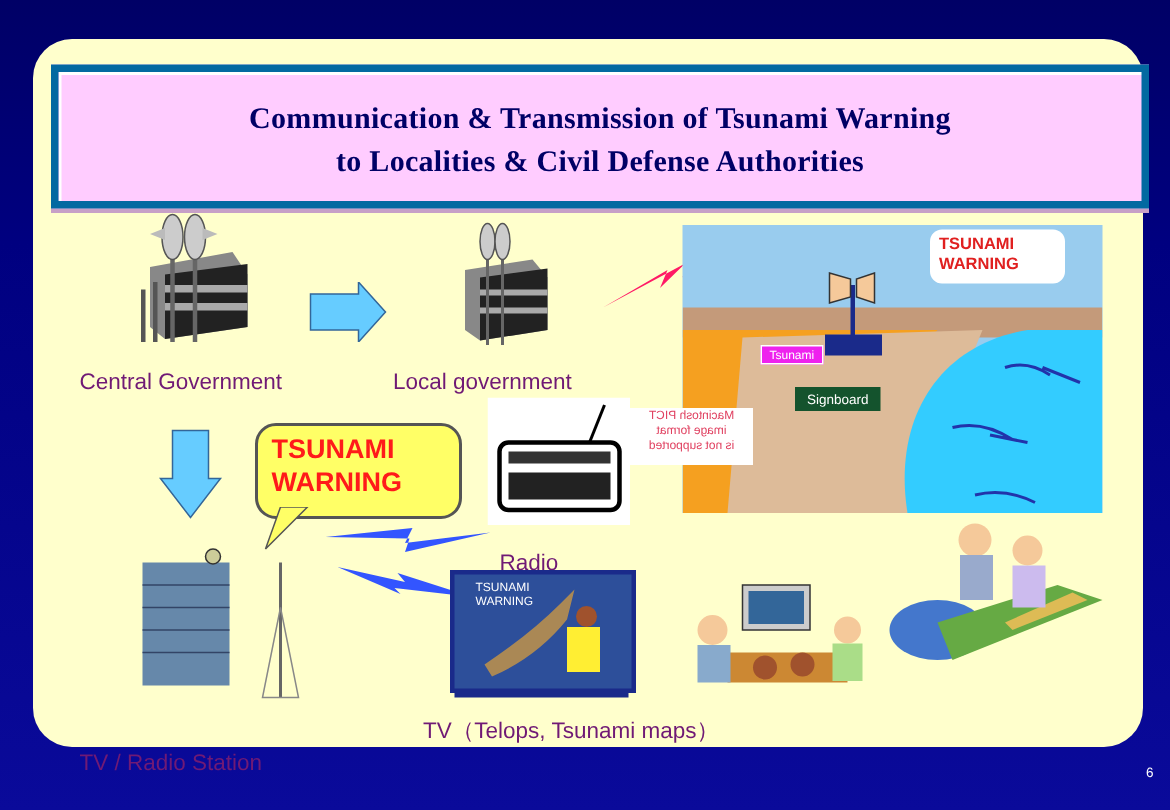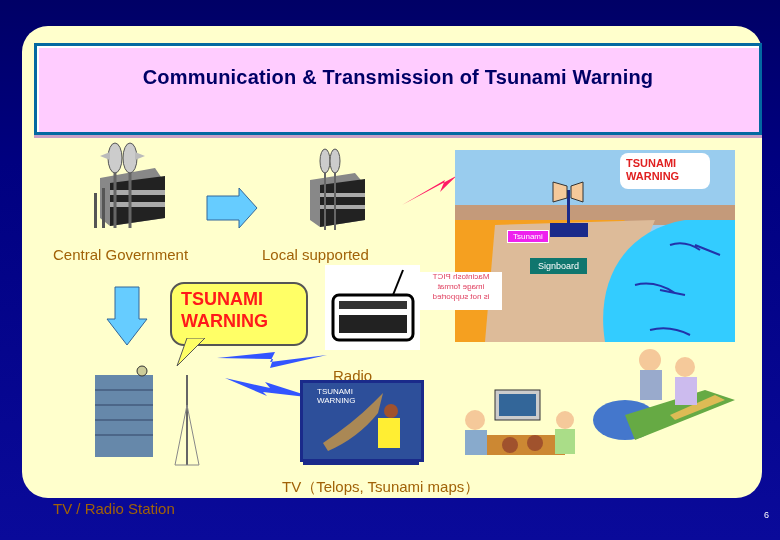--- a/index.html
+++ b/index.html
@@ -3,39 +3,40 @@
 <meta charset="utf-8">
 <style>
   html,body{margin:0;padding:0;}
   body{width:780px;height:540px;overflow:hidden;position:relative;
     background:linear-gradient(180deg,#000066 0%,#000080 30%,#0a0a9a 100%);
     font-family:"Liberation Sans",sans-serif;}
   .abs{position:absolute;}
   .panel{position:absolute;left:22px;top:26px;width:740px;height:472px;
     background:#ffffcc;border-radius:26px;}
   .title-box{position:absolute;left:34px;top:43px;width:722px;height:86px;
-    background:#ffccff;border:3px solid #0369a1;
-    box-shadow:inset 2px 2px 0 #fff, 0 3px 0 #c7a0c7;}
+    background:#ffccff;border:5px solid #0369a1;
+    box-shadow:inset 2px 2px 0 #fff, 0 3px 0 #c7a0c7;font-family:Liberation Serif, serif;}
   .title-box .t{position:absolute;left:0;right:0;text-align:center;color:#000066;
     font-weight:bold;font-size:20px;letter-spacing:0.2px;}
-  .label{font-size:15px;color:#a16207;white-space:nowrap;}
+  .label{font-size:15px;color:#701a75;white-space:nowrap;}
   .bubble{position:absolute;left:170px;top:282px;width:134px;height:60px;
     background:#ffff66;border:2px solid #555;border-radius:14px;}
   .bubble span{display:block;color:#ff1a1a;font-weight:bold;font-size:18px;line-height:22px;padding-left:9px;padding-top:4px;}
   .scene{position:absolute;left:455px;top:150px;width:280px;height:192px;background:#99ccee;overflow:hidden;}
   .tv{position:absolute;left:300px;top:380px;width:118px;height:76px;background:#2d4f9a;border:3px solid #1a2a8a;}
   .small{font-size:8px;color:#fff;}
 </style>
 </head>
 <body>
 
 <div class="panel"></div>
 
 <div class="title-box">
   <div class="t" style="top:20px">Communication &amp; Transmission of Tsunami Warning</div>
+  <div class="t" style="top:49px">to Localities &amp; Civil Defense Authorities</div>
 </div>
 
 <svg class="abs" style="left:80px;top:138px" width="90" height="90">
   <polygon points="20,40 75,30 85,45 85,80 30,88 20,80" fill="#888"></polygon>
   <polygon points="30,45 85,38 85,80 30,88" fill="#222"></polygon>
   <rect x="30" y="52" width="55" height="5" fill="#aaa"></rect>
     <rect x="30" y="64" width="55" height="5" fill="#aaa"></rect>
   <rect x="14" y="55" width="3" height="35" fill="#555"></rect>
     <rect x="22" y="50" width="3" height="40" fill="#555"></rect>
   <line x1="35" y1="25" x2="35" y2="90" stroke="#666" stroke-width="3"></line>
@@ -54,21 +55,21 @@
 <svg class="abs" style="left:300px;top:145px" width="70" height="85">
   <polygon points="10,35 55,28 65,40 65,75 20,82 10,75" fill="#888"></polygon>
   <polygon points="20,40 65,34 65,75 20,82" fill="#222"></polygon>
   <rect x="20" y="48" width="45" height="4" fill="#aaa"></rect>
     <rect x="20" y="60" width="45" height="4" fill="#aaa"></rect>
   <line x1="25" y1="22" x2="25" y2="85" stroke="#666" stroke-width="2"></line>
     <line x1="35" y1="22" x2="35" y2="85" stroke="#666" stroke-width="2"></line>
   <ellipse cx="25" cy="16" rx="5" ry="12" fill="#ccc" stroke="#555"></ellipse>
     <ellipse cx="35" cy="16" rx="5" ry="12" fill="#ccc" stroke="#555"></ellipse>
 </svg>
-<div class="abs label" style="left:262px;top:246px">Local supported</div>
+<div class="abs label" style="left:262px;top:246px">Local government</div>
 
 <svg class="abs" style="left:400px;top:150px" width="80" height="70">
   <polygon points="2,55 45,30 40,42 78,5 55,35 58,25" fill="#ff1a66"></polygon>
 </svg>
 
 <div class="scene">
   <svg width="280" height="192" style="position:absolute;left:0;top:0">
     <rect x="0" y="55" width="280" height="20" fill="#c49a7a"></rect>
     <polygon points="0,70 170,70 60,192 0,192" fill="#f5a020"></polygon>
     <polygon points="40,75 200,70 150,192 30,192" fill="#ddbb99"></polygon>
@@ -79,21 +80,21 @@
     <rect x="95" y="73" width="38" height="14" fill="#1a2a8a"></rect>
     <rect x="112" y="40" width="3" height="35" fill="#1a2a8a"></rect>
     <polygon points="98,32 112,36 112,48 98,52" fill="#f5c99a" stroke="#333"></polygon>
     <polygon points="128,32 116,36 116,48 128,52" fill="#f5c99a" stroke="#333"></polygon>
   </svg>
   <div class="abs" style="left:165px;top:3px;width:90px;height:36px;background:#fff;border-radius:8px;">
     <div style="color:#e02020;font-weight:bold;font-size:11px;padding:4px 0 0 6px;line-height:13px">TSUNAMI</div>
     <div style="color:#e02020;font-weight:bold;font-size:11px;padding-left:6px;line-height:13px">WARNING</div>
   </div>
   <div class="abs" style="left:52px;top:80px;background:#ee22ee;color:#fff;font-size:8px;padding:1px 5px;border:1px solid #fff">Tsunami</div>
-  <div class="abs" style="left:75px;top:108px;background:#0f766e;color:#fff;font-size:9px;padding:3px 8px">Signboard</div>
+  <div class="abs" style="left:75px;top:108px;background:#14532d;color:#fff;font-size:9px;padding:3px 8px">Signboard</div>
 </div>
 
 <div class="abs" style="left:420px;top:272px;width:82px;height:38px;background:#fff;color:#e04060;font-size:8px;line-height:10px;text-align:center;transform:scaleX(-1)">
   <div>Macintosh PICT</div>
   <div>image format</div>
   <div>is not supported</div>
 </div>
 
 <svg class="abs" style="left:105px;top:285px" width="44" height="62">
   <polygon points="10,2 34,2 34,34 42,34 22,60 2,34 10,34" fill="#66ccff" stroke="#336699"></polygon>

